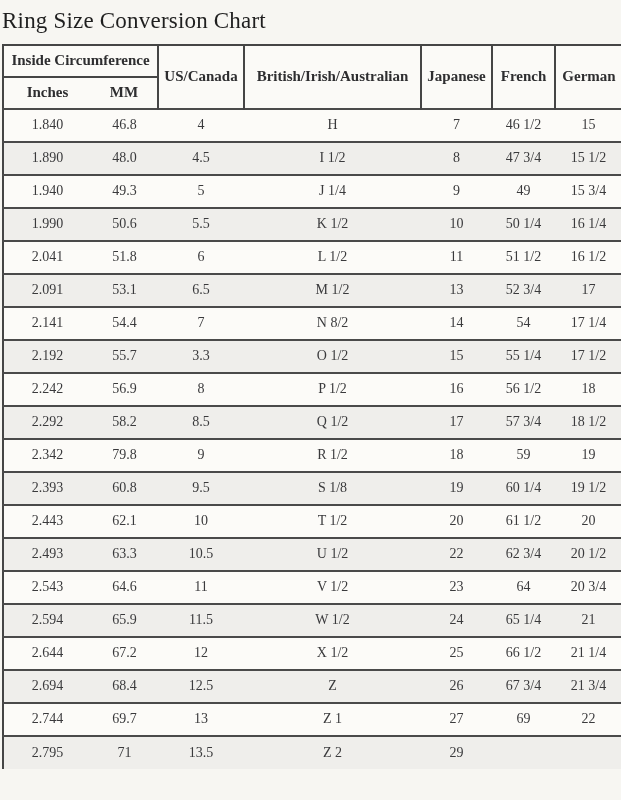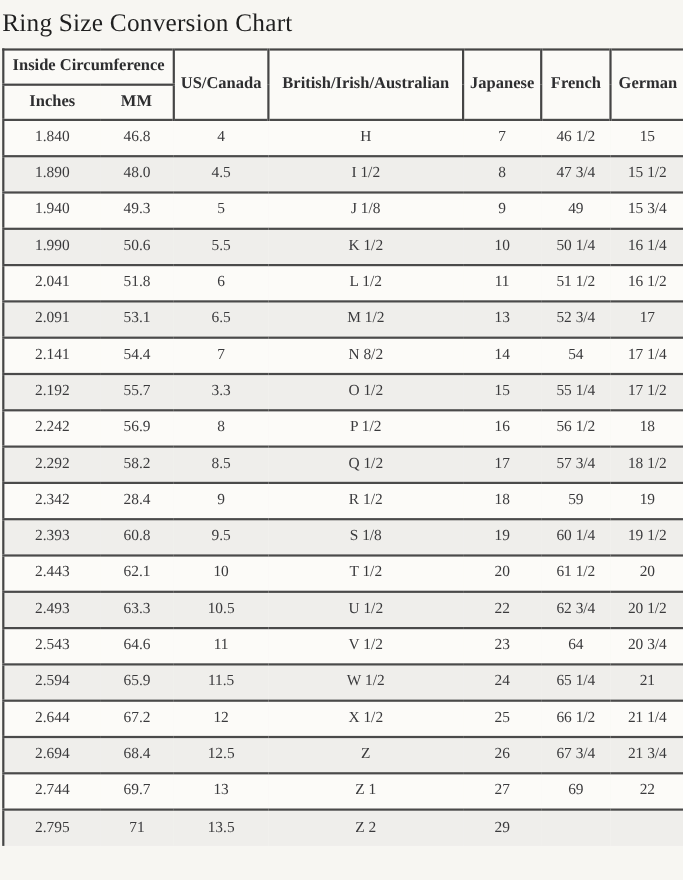--- a/index.html
+++ b/index.html
@@ -95,21 +95,21 @@
         <td>4.5</td>
         <td>I 1/2</td>
         <td>8</td>
         <td>47 3/4</td>
         <td>15 1/2</td>
       </tr>
       <tr>
         <td>1.940</td>
         <td>49.3</td>
         <td>5</td>
-        <td>J 1/8</td>
+        <td>J 1/4</td>
         <td>9</td>
         <td>49</td>
         <td>15 3/4</td>
       </tr>
       <tr>
         <td>1.990</td>
         <td>50.6</td>
         <td>5.5</td>
         <td>K 1/2</td>
         <td>10</td>
@@ -165,21 +165,21 @@
         <td>2.292</td>
         <td>58.2</td>
         <td>8.5</td>
         <td>Q 1/2</td>
         <td>17</td>
         <td>57 3/4</td>
         <td>18 1/2</td>
       </tr>
       <tr>
         <td>2.342</td>
-        <td>28.4</td>
+        <td>79.8</td>
         <td>9</td>
         <td>R 1/2</td>
         <td>18</td>
         <td>59</td>
         <td>19</td>
       </tr>
       <tr>
         <td>2.393</td>
         <td>60.8</td>
         <td>9.5</td>

